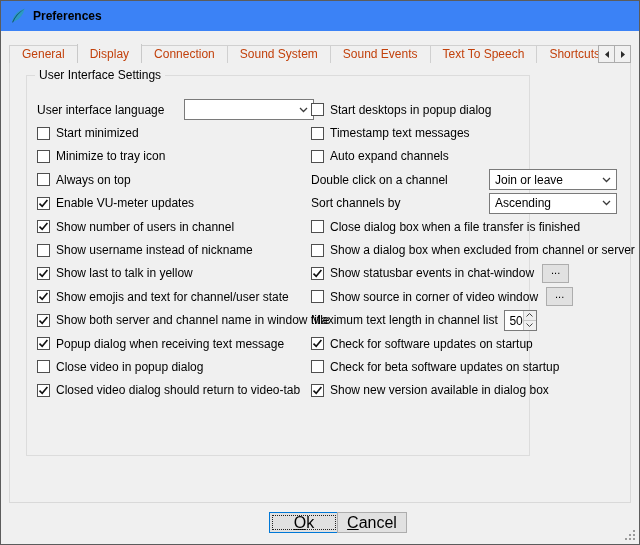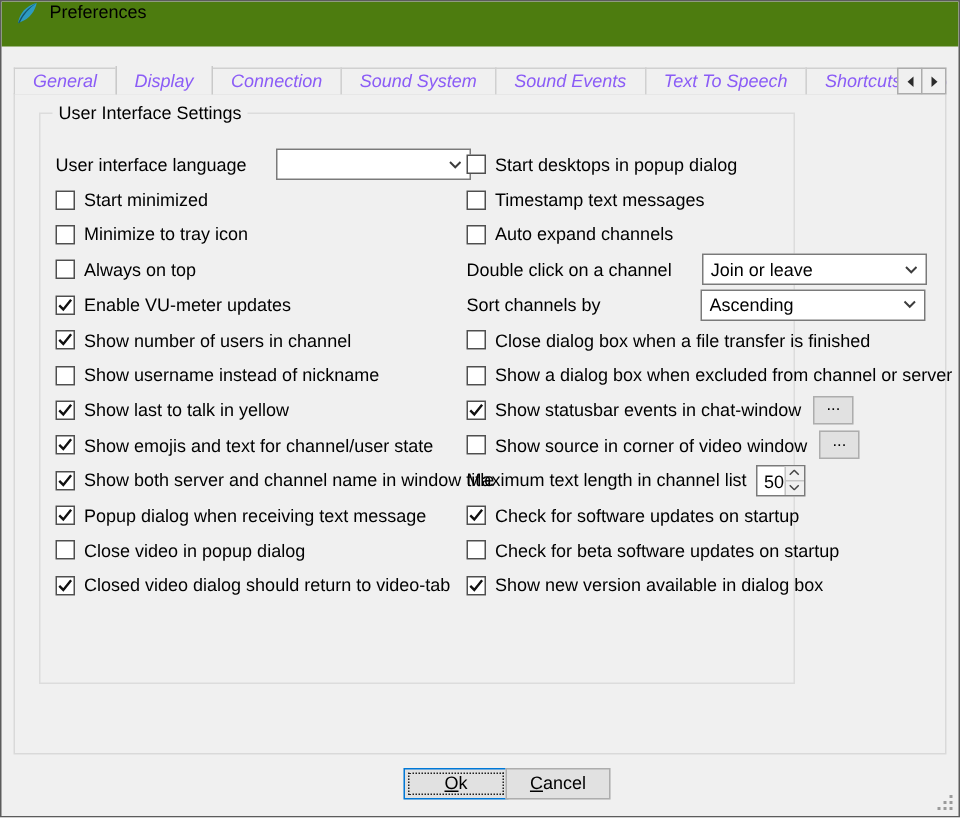--- a/index.html
+++ b/index.html
@@ -2,28 +2,28 @@
 <html><head>
 <meta charset="utf-8">
 <style>
   * { margin:0; padding:0; box-sizing:border-box; }
   html,body { width:640px; height:545px; }
   body { font-family:"Liberation Sans", sans-serif; font-size:12px; color:#000; background:#fff; }
 
   .window { position:relative; width:640px; height:545px; border:1px solid #5c5c5c; background:#f0f0f0; overflow:hidden; }
 
   
-  .titlebar { height:30px; background:#4d7c0f; display:flex; padding-left:9px; gap:7px; }
+  .titlebar { height:30px; background:#3b82f6; display:flex; align-items:center; padding-left:9px; gap:7px;font-weight:bold; }
   .titlebar .app-icon { width:16px; height:16px; flex:none; }
   .titlebar .title-text { font-size:12px; color:#000; }
 
   
   .tabpage { position:absolute; left:8px; top:61px; width:622px; height:441px; border:1px solid #d9d9d9; background:#f0f0f0; }
   .tabstrip { position:absolute; left:8px; top:43px; width:622px; height:19px; display:flex; align-items:flex-end; overflow:hidden; z-index:2; }
-  .tab { height:18px; line-height:17px; padding:0 12px; background:#f0f0f0; border:1px solid #d0d0d0; border-bottom:none; margin-right:-1px; flex:none; color:#8b5cf6;font-style:italic; }
+  .tab { height:18px; line-height:17px; padding:0 12px; background:#f0f0f0; border:1px solid #d0d0d0; border-bottom:none; margin-right:-1px; flex:none; color:#c2410c; }
   .tab.selected { height:21px; line-height:20px; background:#f0f0f0; border-color:#c9c9c9; position:relative; z-index:3; margin-bottom:-1px; }
   .tab-scroll { position:absolute; right:8px; top:44px; height:18px; display:flex; z-index:4; }
   .tab-scroll-btn { width:17px; height:18px; background:#f0f0f0; border:1px solid #acacac; margin-left:-1px; display:flex; align-items:center; justify-content:center; }
 
   
   .groupbox { position:absolute; left:25px; top:74px; width:504px; height:381px; border:1px solid #dcdcdc; }
   .groupbox-title { position:absolute; top:-8px; left:8px; background:#f0f0f0; padding:0 4px; font-size:12px; }
 
   
   .col { position:absolute; top:97px; }
@@ -32,36 +32,36 @@
   .row { display:flex; align-items:center; height:23.4px; white-space:nowrap; }
   .row-labeled_select { justify-content:space-between;gap:20px; }
 
   
   .cb { width:13px; height:13px; background:#fff; border:1px solid #4f4f4f; margin-right:6px; display:inline-flex; align-items:center; justify-content:center; flex:none; }
   .cb svg { display:block; }
 
   
   .combo { display:inline-flex; align-items:center; justify-content:space-between; height:21px; background:#fff; border:1px solid #7a7a7a; padding:0 5px 0 5px; flex:none; }
   .col-left .combo { width:130px; }
-  .col-right .combo { width:150px; }
+  .col-right .combo { width:128px; }
   .combo-value { overflow:hidden; }
   .combo-arrow { display:inline-flex; }
 
   
   .spin { display:inline-flex; height:21px; width:33px; background:#fff; border:1px solid #7a7a7a; margin-left:6px; flex:none; }
   .spin-value { flex:1; padding:3px 0 0 3px;text-align:right; }
   .spin-arrows { width:13px; border-left:1px solid #c5c5c5; display:flex; flex-direction:column; background:#f0f0f0; }
   .spin-up, .spin-down { flex:1; display:flex; align-items:center; justify-content:center; }
   .spin-up { border-bottom:1px solid #c5c5c5; }
 
   
   .dots-btn { margin-left:8px; width:27px; height:19px; background:#e1e1e1; border:1px solid #adadad; font-family:"Liberation Sans",sans-serif; font-size:11px; line-height:8px; text-align:center; padding-bottom:6px; flex:none; }
 
   
-  .btn { position:absolute; top:511px; width:70px; height:21px; background:#e1e1e1; border:1px solid #adadad; font-family:"Liberation Sans",sans-serif; font-size:12px; }
+  .btn { position:absolute; top:511px; width:70px; height:21px; background:#e1e1e1; border:1px solid #adadad; font-family:"Liberation Sans",sans-serif; font-size:16px; }
   .btn .btn-text { display:block; text-align:center; line-height:17px; }
   .btn .btn-text::first-letter { text-decoration:underline; }
   .btn-ok { left:268px; border:1px solid #0078d7; outline:1px dotted #222; outline-offset:-4px; }
   .btn-cancel { left:336px; }
 
   .resize-grip { position:absolute; right:3px; bottom:3px; width:13px; height:13px; }
 </style>
 </head>
 <body>
 

